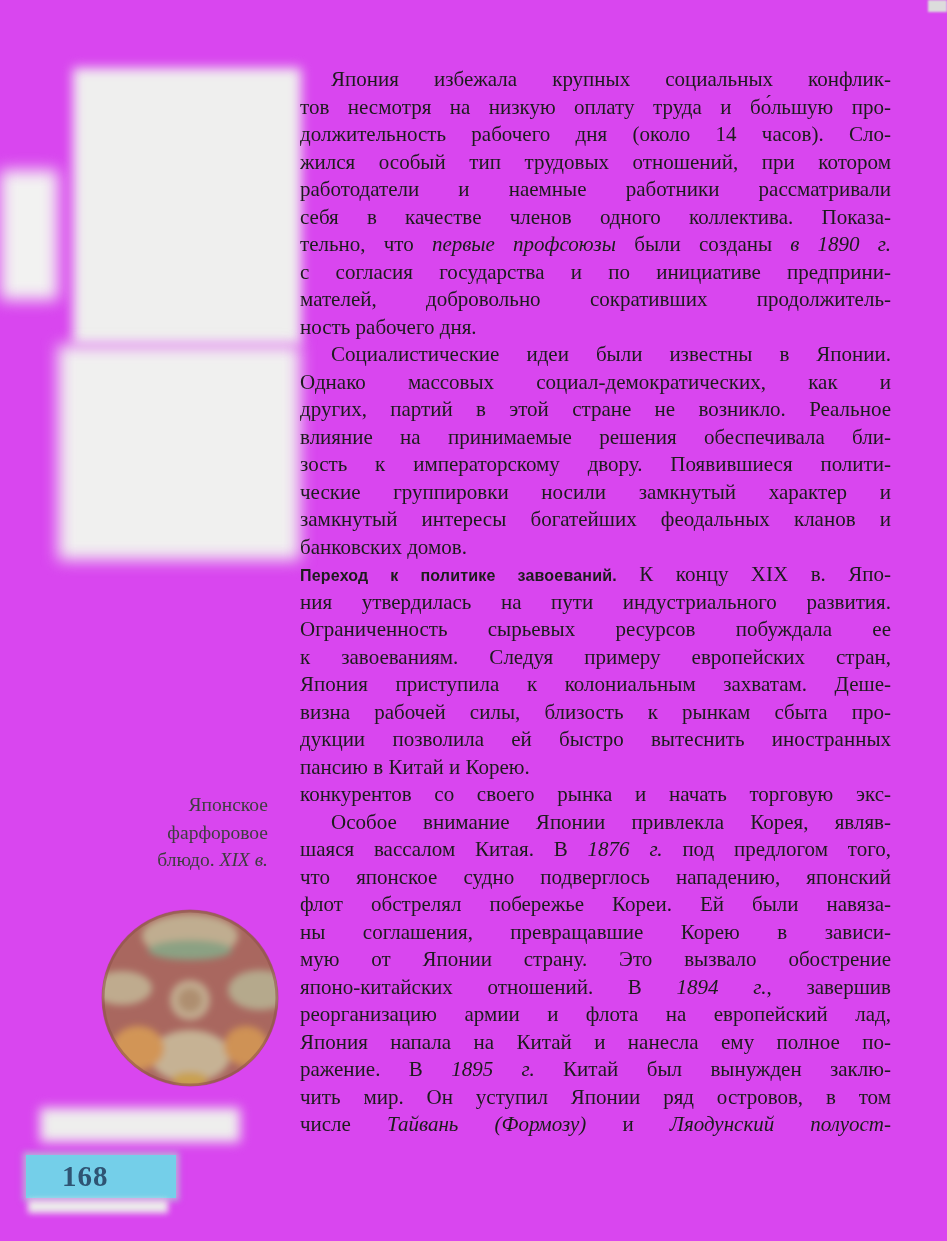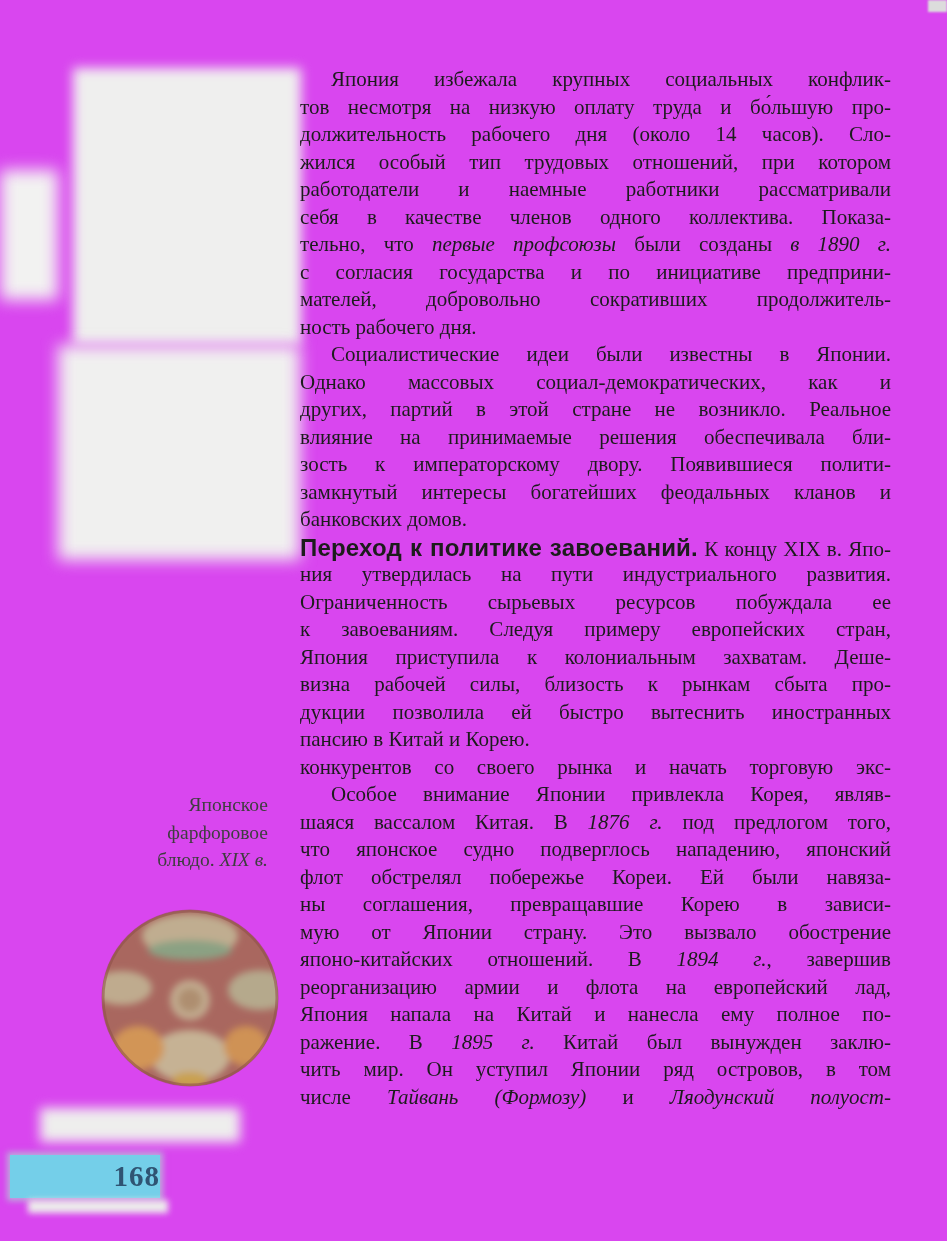--- a/index.html
+++ b/index.html
@@ -18,36 +18,36 @@
 
   .text-column {
     position:absolute; left:300px; top:66px; width:591px;
     font-size:21px; line-height:27.5px; color:#1c1c1c;
   }
   .paragraph { margin:0; }
   .rline { text-align:justify; text-align-last:justify; height:27.5px; overflow:hidden; }
   .rline.flush { text-align-last:left; }
   .rline.indent { text-indent:31px; }
   .s-bi { font-weight:normal; font-style:italic; }
-  .s-hb { font-family:"Liberation Sans", sans-serif; font-weight:bold; font-size:24px; letter-spacing:0.2px; }
+  .s-hb { font-family:"Liberation Sans", sans-serif; font-weight:bold; font-size:16px; letter-spacing:0.2px; }
   .s-i  { font-style:italic; }
 
   .caption {
     position:absolute; left:95px; top:791px; width:173px;
     font-size:19.5px; line-height:27.5px; color:#3e3e3e;
   }
   .caption .rline { text-align:center; text-align-last:right; height:27.5px; }
 
   .plate-wrap { position:absolute; left:100px; top:908px; width:180px; height:180px; }
 
   .badge {
-    position:absolute; left:10px; top:1155px; width:150px; height:43px;
+    position:absolute; left:26px; top:1155px; width:150px; height:43px;
     background:#74cfe9;
     box-shadow:0 0 6px 3px rgba(170,236,205,0.6);
-    display:flex; align-items:center; justify-content:flex-end;
+    display:flex; align-items:center; justify-content:flex-start;
   }
   .badge .num {
     font-family:"Liberation Serif", serif;
     font-size:29px; font-weight:bold; color:#2f5473;
     padding-left:36px; letter-spacing:1px;
   }
   .badge-shadow {
     position:absolute; left:28px; top:1200px; width:140px; height:13px;
     background:#ececeb; filter:blur(3px);
   }
@@ -75,20 +75,21 @@
         <div class="rline"><span>с согласия государства и по инициативе предприни-</span></div>
         <div class="rline"><span>мателей, добровольно сокративших продолжитель-</span></div>
         <div class="rline flush"><span>ность рабочего дня.</span></div>
       </div>
       <div class="paragraph">
         <div class="rline indent"><span>Социалистические идеи были известны в Японии.</span></div>
         <div class="rline"><span>Однако массовых социал-демократических, как и</span></div>
         <div class="rline"><span>других, партий в этой стране не возникло. Реальное</span></div>
         <div class="rline"><span>влияние на принимаемые решения обеспечивала бли-</span></div>
         <div class="rline"><span>зость к императорскому двору. Появившиеся полити-</span></div>
+        <div class="rline"><span>ческие группировки носили замкнутый характер и</span></div>
         <div class="rline"><span>замкнутый интересы богатейших феодальных кланов и</span></div>
         <div class="rline flush"><span>банковских домов.</span></div>
       </div>
       <div class="paragraph">
         <div class="rline"><span class="s-hb">Переход к политике завоеваний.</span><span> К концу XIX в. Япо-</span></div>
         <div class="rline"><span>ния утвердилась на пути индустриального развития.</span></div>
         <div class="rline"><span>Ограниченность сырьевых ресурсов побуждала ее</span></div>
         <div class="rline"><span>к завоеваниям. Следуя примеру европейских стран,</span></div>
         <div class="rline"><span>Япония приступила к колониальным захватам. Деше-</span></div>
         <div class="rline"><span>визна рабочей силы, близость к рынкам сбыта про-</span></div>

